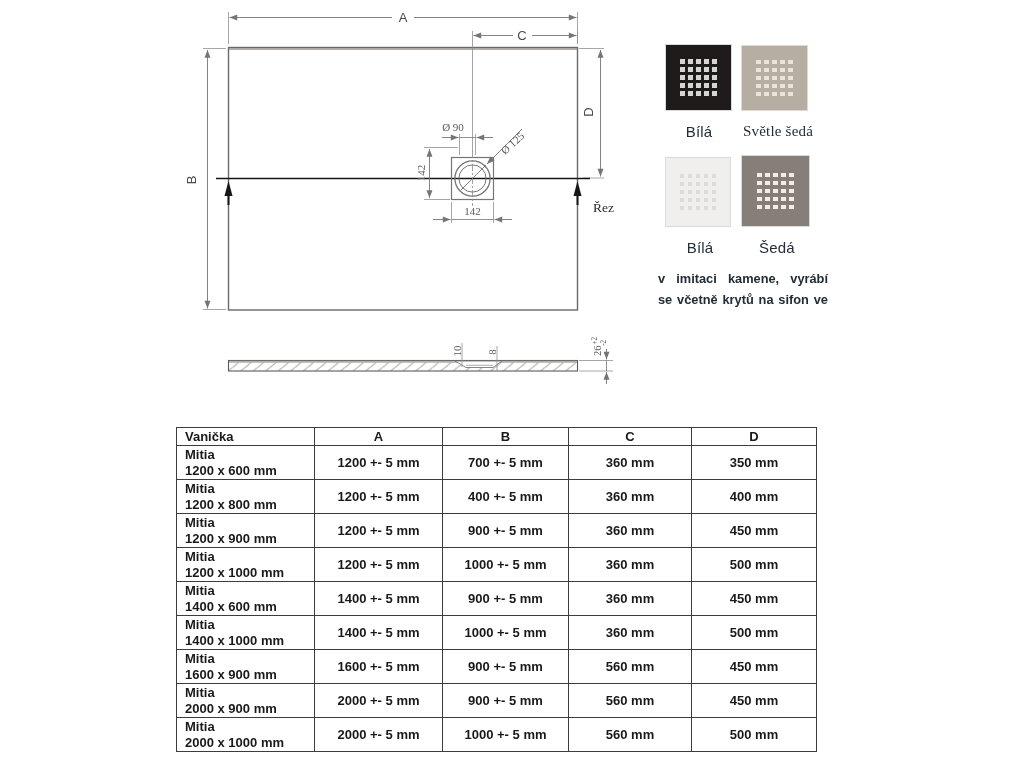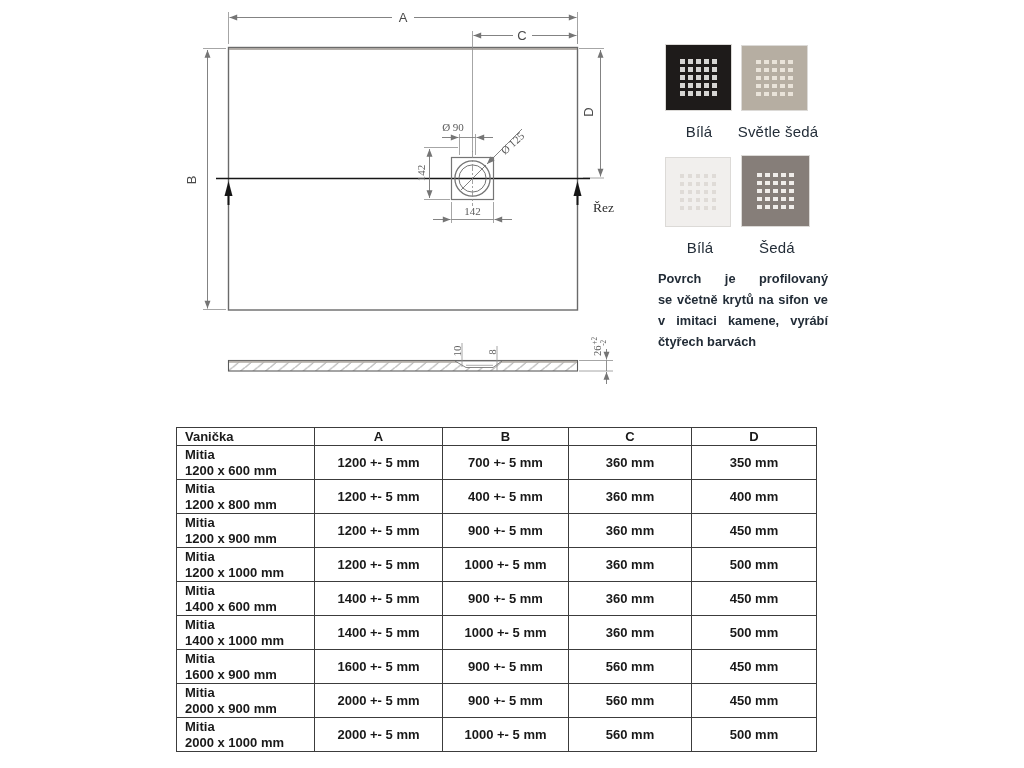--- a/index.html
+++ b/index.html
@@ -186,21 +186,21 @@
         <div style="background-color: rgb(233, 227, 217);"></div>
         <div style="background-color: rgb(233, 227, 217);"></div>
         <div style="background-color: rgb(233, 227, 217);"></div>
         <div style="background-color: rgb(233, 227, 217);"></div>
         <div style="background-color: rgb(233, 227, 217);"></div>
         <div style="background-color: rgb(233, 227, 217);"></div>
         <div style="background-color: rgb(233, 227, 217);"></div>
       </div>
   </div>
   <div class="swatch-label" style="left:699px;top:123px;">Bílá</div>
-  <div class="swatch-label" style="left:778px;top:123px;">Světle šedá</div>
+  <div class="swatch-label" style="left:778px;top:123px;font-family:Liberation Serif, serif;">Světle šedá</div>
 
   <div class="swatch-cover" style="left: 665px; top: 157px; width: 66px; height: 70px; background-color: rgb(241, 239, 237);">
     <div class="dots">
         <div style="background-color: rgb(223, 219, 215);"></div>
         <div style="background-color: rgb(223, 219, 215);"></div>
         <div style="background-color: rgb(223, 219, 215);"></div>
         <div style="background-color: rgb(223, 219, 215);"></div>
         <div style="background-color: rgb(223, 219, 215);"></div>
         <div style="background-color: rgb(223, 219, 215);"></div>
         <div style="background-color: rgb(223, 219, 215);"></div>
@@ -250,24 +250,22 @@
         <div style="background-color: rgb(240, 237, 234);"></div>
         <div style="background-color: rgb(240, 237, 234);"></div>
         <div style="background-color: rgb(240, 237, 234);"></div>
         <div style="background-color: rgb(240, 237, 234);"></div>
       </div>
   </div>
   <div class="swatch-label" style="left:700px;top:239px;">Bílá</div>
   <div class="swatch-label" style="left:777px;top:239px;">Šedá</div>
 
   <div class="description">
-    <div class="line">Povrch je profilovaný</div>
+    <div class="line">v imitaci kamene, vyrábí</div>
     <div class="line">se včetně krytů na sifon ve</div>
-    <div class="line">v imitaci kamene, vyrábí</div>
-    <div class="line last">čtyřech barvách</div>
   </div>
 
   <table class="spec-table">
     <thead>
       <tr>
         <th class="c0">Vanička</th>
         <th class="c1">A</th>
         <th class="c2">B</th>
         <th class="c3">C</th>
         <th class="c4">D</th>

